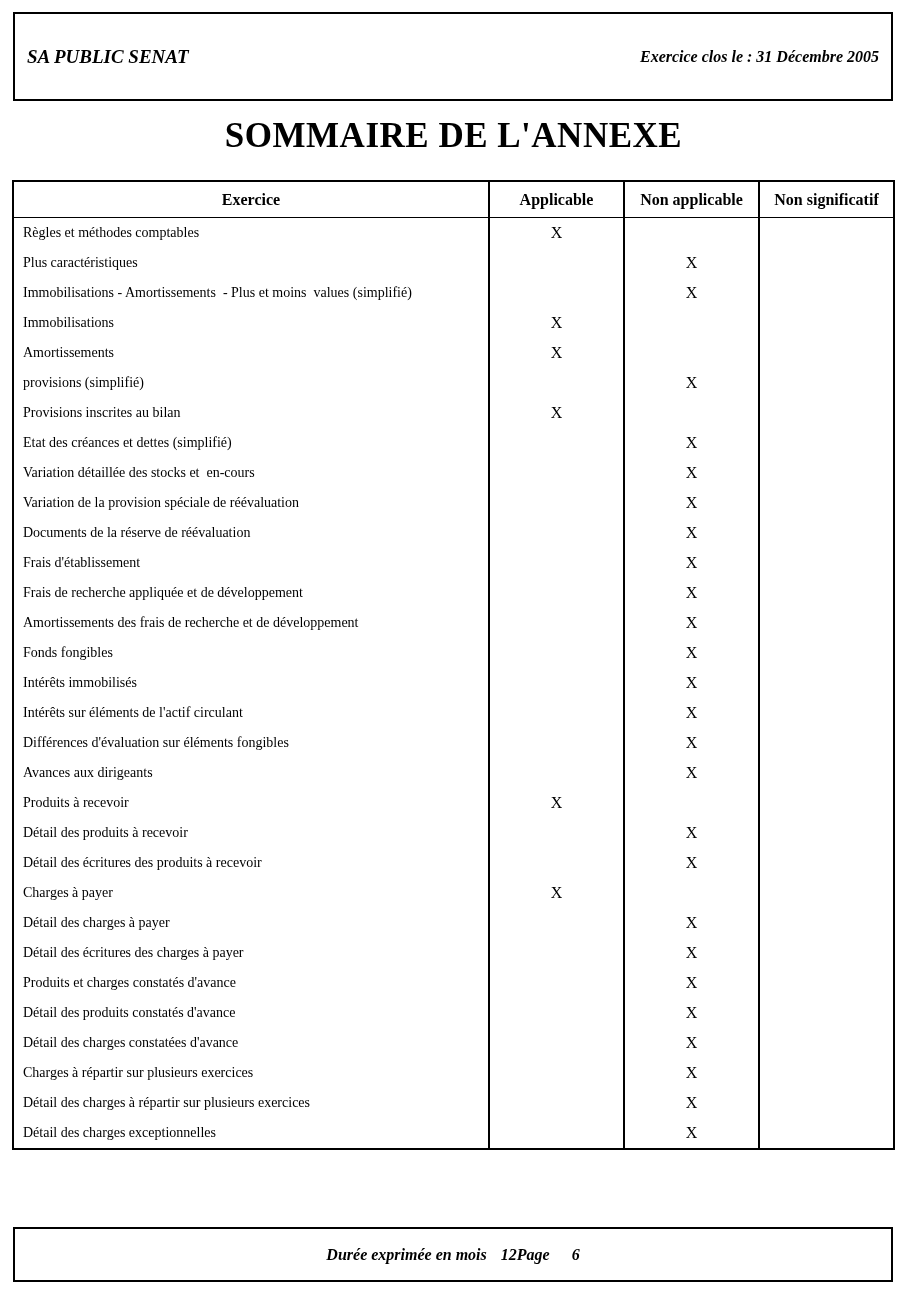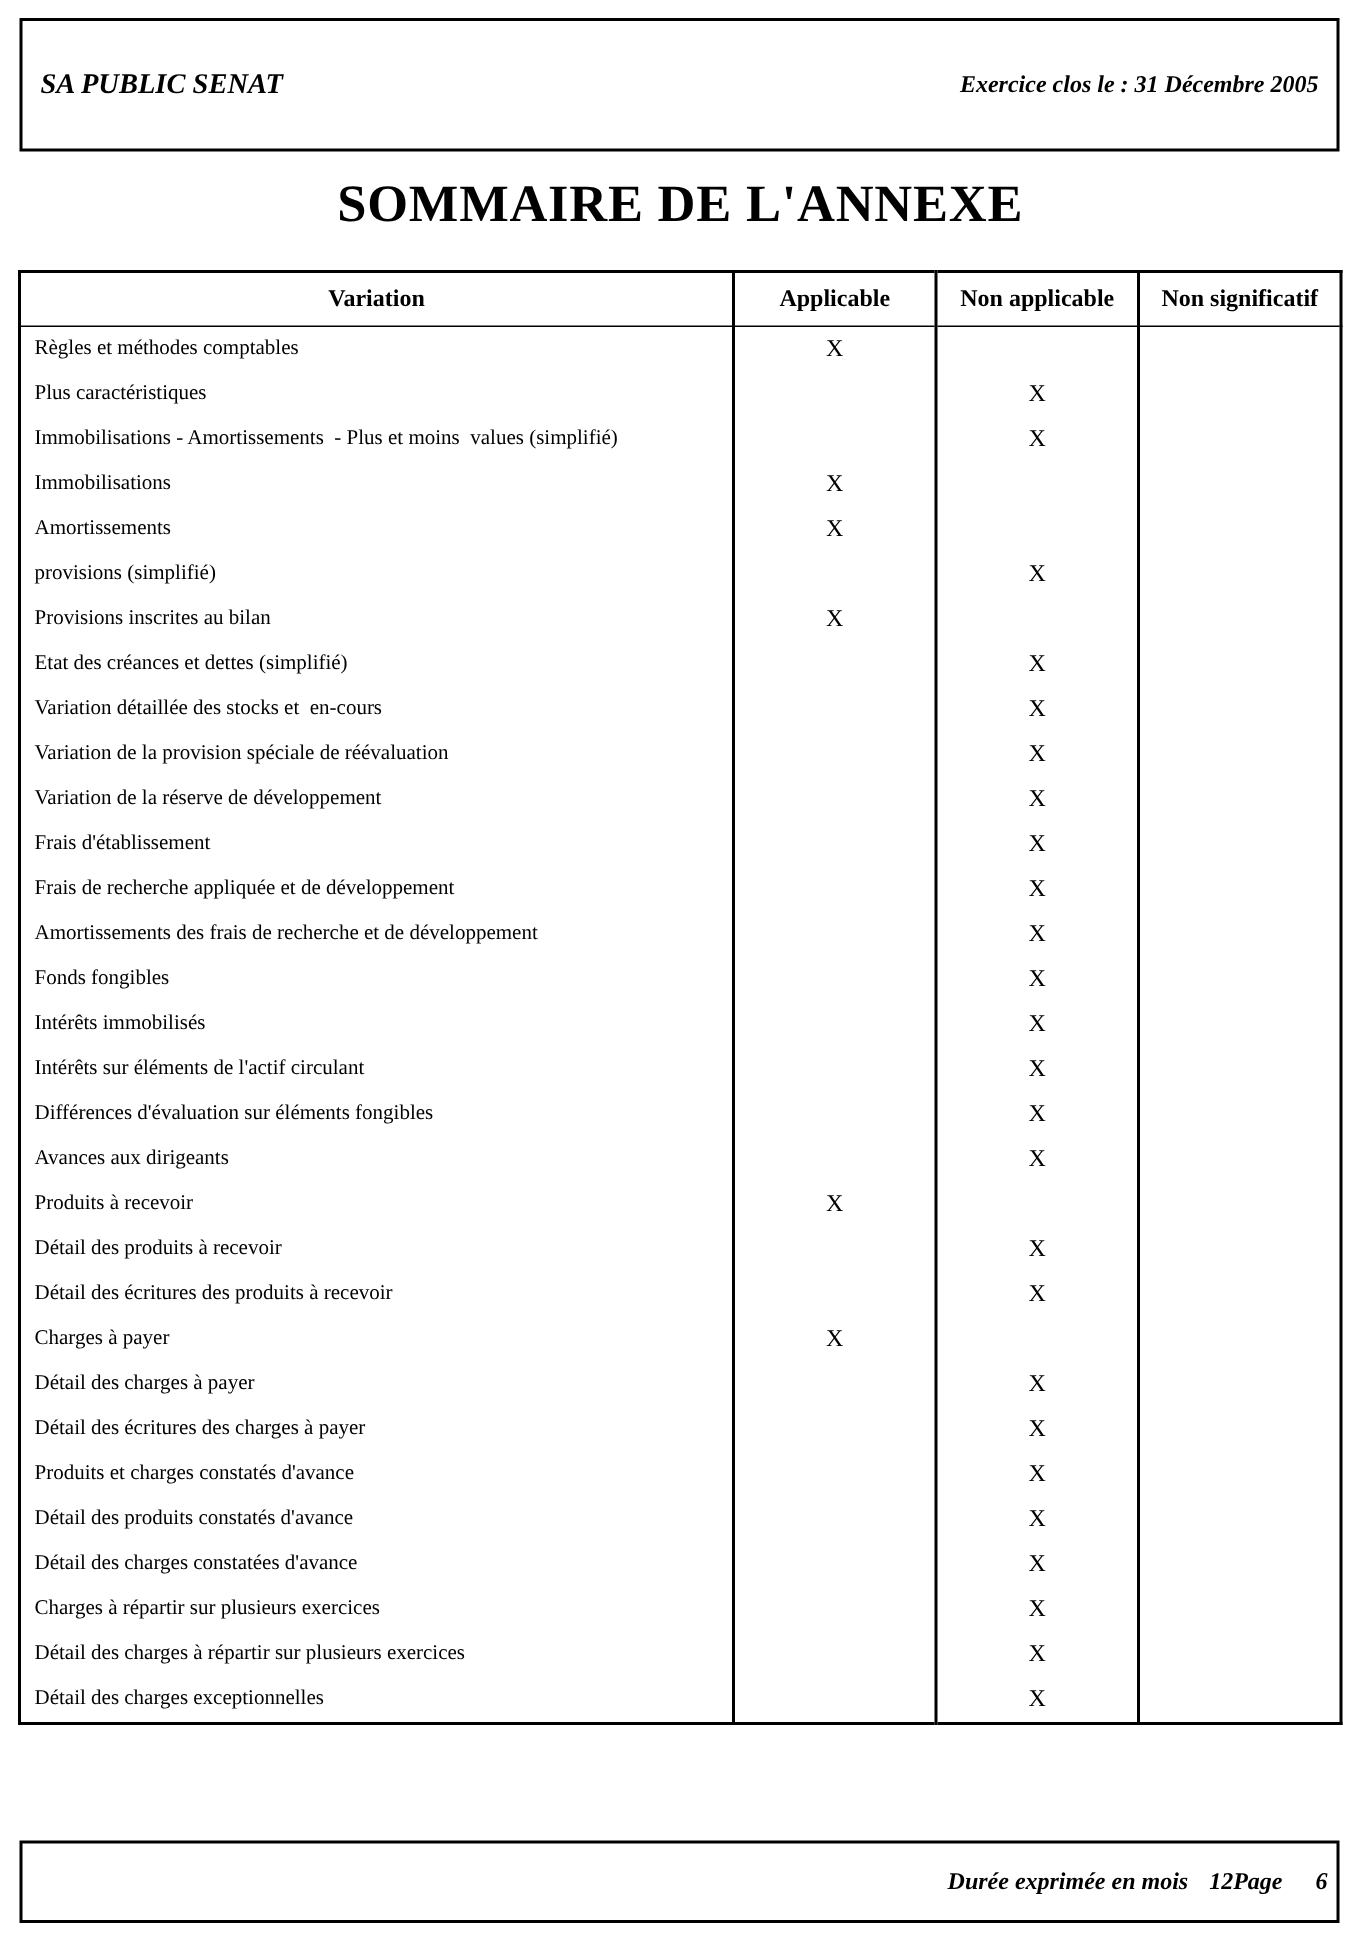--- a/index.html
+++ b/index.html
@@ -110,22 +110,22 @@
   .footer-box {
     position: absolute;
     left: 13px;
     top: 1227px;
     width: 880px;
     height: 55px;
     border: 2px solid #000;
     box-sizing: border-box;
     display: flex;
     align-items: center;
-    justify-content: flex-end;
-    padding: 0 6px;
+    justify-content: center;
+    padding: 0 22px;
     font-size: 16px;
     font-weight: bold;
     font-style: italic;
   }
   .footer-left, .footer-right {
     display: flex;
     align-items: baseline;
   }
   .footer-left .value { margin-left: 14px; }
   .footer-right .value { margin-left: 22px; }
@@ -145,21 +145,21 @@
   <div class="table-wrap">
     <table class="summary">
       <colgroup>
         <col class="c-doc">
         <col class="c-app">
         <col class="c-napp">
         <col class="c-nsig">
       </colgroup>
       <thead>
         <tr>
-          <th>Variation</th>
+          <th>Exercice</th>
           <th>Applicable</th>
           <th>Non applicable</th>
           <th>Non significatif</th>
         </tr>
       </thead>
       <tbody>
           <tr>
             <td class="doc">Règles et méthodes comptables</td>
             <td class="mark">X</td>
             <td class="mark"></td>
@@ -213,21 +213,21 @@
             <td class="mark">X</td>
             <td class="mark"></td>
           </tr>
           <tr>
             <td class="doc">Variation de la provision spéciale de réévaluation</td>
             <td class="mark"></td>
             <td class="mark">X</td>
             <td class="mark"></td>
           </tr>
           <tr>
-            <td class="doc">Variation de la réserve de développement</td>
+            <td class="doc">Documents de la réserve de réévaluation</td>
             <td class="mark"></td>
             <td class="mark">X</td>
             <td class="mark"></td>
           </tr>
           <tr>
             <td class="doc">Frais d'établissement</td>
             <td class="mark"></td>
             <td class="mark">X</td>
             <td class="mark"></td>
           </tr>

